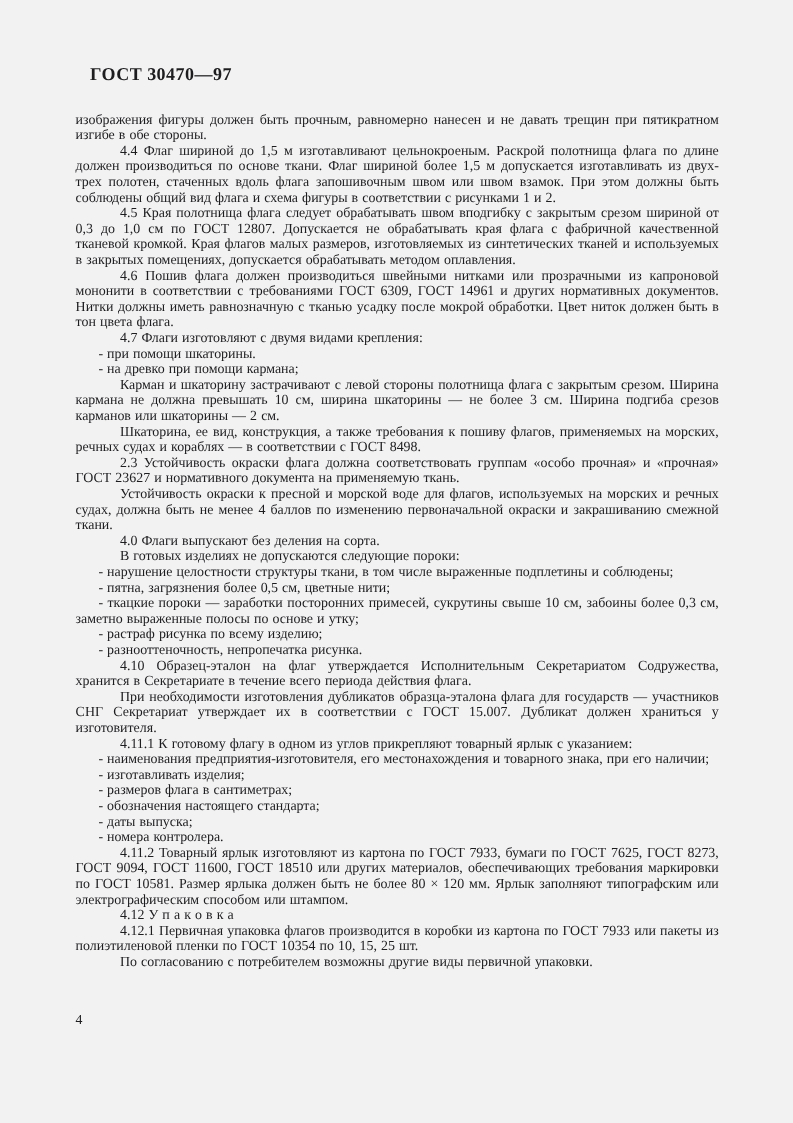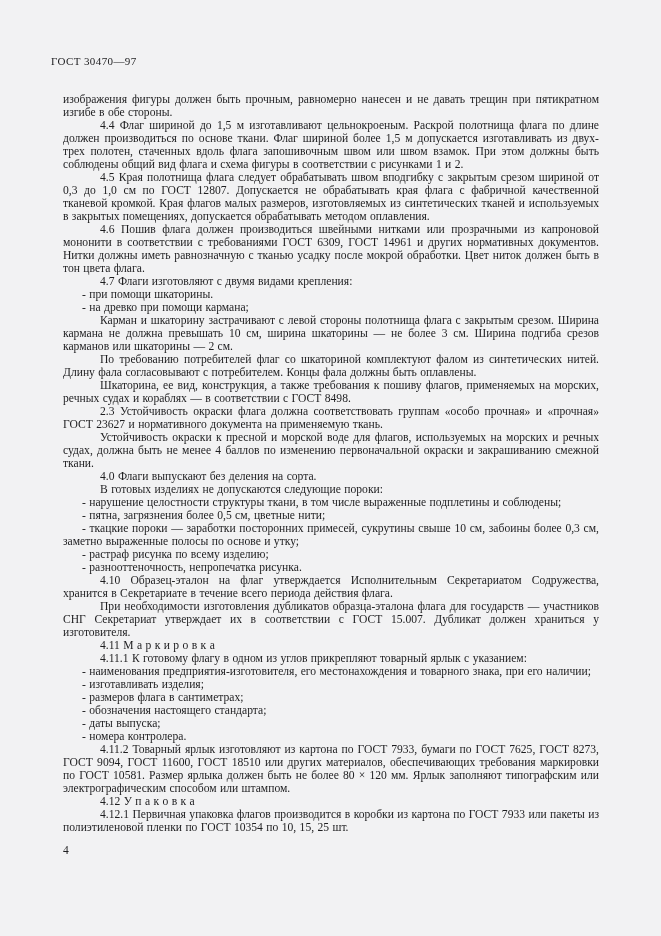--- a/index.html
+++ b/index.html
@@ -11,24 +11,24 @@
     position: relative;
     width: 661px;
     height: 936px;
     background: #f2f2f3;
     overflow: hidden;
     font-family: "Liberation Serif", "DejaVu Serif", serif;
     color: #1d1d1f;
   }
   .doc-header {
     position: absolute;
-    left: 51px;
+    left: 75px;
     top: 55px;
-    font-size: 11px;
-    font-weight: normal;
+    font-size: 15px;
+    font-weight: bold;
     letter-spacing: 0.4px;
     white-space: nowrap;
   }
   .doc-body {
     position: absolute;
     left: 63px;
     top: 93px;
     width: 536px;
     font-size: 11.6px;
     line-height: 13px;
@@ -57,40 +57,39 @@
 
   <div class="doc-body" id="doc-body">
       <p class="flush">изображения фигуры должен быть прочным, равномерно нанесен и не давать трещин при пятикратном изгибе в обе стороны.</p>
       <p class="indent">4.4 Флаг шириной до 1,5 м изготавливают цельнокроеным. Раскрой полотнища флага по длине должен производиться по основе ткани. Флаг шириной более 1,5 м допускается изготавливать из двух-трех полотен, стаченных вдоль флага запошивочным швом или швом взамок. При этом должны быть соблюдены общий вид флага и схема фигуры в соответствии с рисунками 1 и 2.</p>
       <p class="indent">4.5 Края полотнища флага следует обрабатывать швом вподгибку с закрытым срезом шириной от 0,3 до 1,0 см по ГОСТ 12807. Допускается не обрабатывать края флага с фабричной качественной тканевой кромкой. Края флагов малых размеров, изготовляемых из синтетических тканей и используемых в закрытых помещениях, допускается обрабатывать методом оплавления.</p>
       <p class="indent">4.6 Пошив флага должен производиться швейными нитками или прозрачными из капроновой мононити в соответствии с требованиями ГОСТ 6309, ГОСТ 14961 и других нормативных документов. Нитки должны иметь равнозначную с тканью усадку после мокрой обработки. Цвет ниток должен быть в тон цвета флага.</p>
       <p class="indent">4.7 Флаги изготовляют с двумя видами крепления:</p>
       <p class="dash">- при помощи шкаторины.</p>
       <p class="dash">- на древко при помощи кармана;</p>
       <p class="indent">Карман и шкаторину застрачивают с левой стороны полотнища флага с закрытым срезом. Ширина кармана не должна превышать 10 см, ширина шкаторины — не более 3 см. Ширина подгиба срезов карманов или шкаторины — 2 см.</p>
-      <p class="indent">По требованию потребителей флаг со шкаториной комплектуют фалом из синтетических нитей. Длину фала согласовывают с потребителем. Концы фала должны быть оплавлены.</p>
       <p class="indent">Шкаторина, ее вид, конструкция, а также требования к пошиву флагов, применяемых на морских, речных судах и кораблях — в соответствии с ГОСТ 8498.</p>
       <p class="indent">2.3 Устойчивость окраски флага должна соответствовать группам «особо прочная» и «прочная» ГОСТ 23627 и нормативного документа на применяемую ткань.</p>
       <p class="indent">Устойчивость окраски к пресной и морской воде для флагов, используемых на морских и речных судах, должна быть не менее 4 баллов по изменению первоначальной окраски и закрашиванию смежной ткани.</p>
       <p class="indent">4.0 Флаги выпускают без деления на сорта.</p>
       <p class="indent">В готовых изделиях не допускаются следующие пороки:</p>
       <p class="dash">- нарушение целостности структуры ткани, в том числе выраженные подплетины и соблюдены;</p>
       <p class="dash">- пятна, загрязнения более 0,5 см, цветные нити;</p>
       <p class="dash">- ткацкие пороки — заработки посторонних примесей, сукрутины свыше 10 см, забоины более 0,3 см, заметно выраженные полосы по основе и утку;</p>
       <p class="dash">- растраф рисунка по всему изделию;</p>
       <p class="dash">- разнооттеночность, непропечатка рисунка.</p>
       <p class="indent">4.10 Образец-эталон на флаг утверждается Исполнительным Секретариатом Содружества, хранится в Секретариате в течение всего периода действия флага.</p>
       <p class="indent">При необходимости изготовления дубликатов образца-эталона флага для государств — участников СНГ Секретариат утверждает их в соответствии с ГОСТ 15.007. Дубликат должен храниться у изготовителя.</p>
-      <p class="indent">4.11 М а р к и р о в к а</p>
       <p class="indent">4.11.1 К готовому флагу в одном из углов прикрепляют товарный ярлык с указанием:</p>
       <p class="dash">- наименования предприятия-изготовителя, его местонахождения и товарного знака, при его наличии;</p>
       <p class="dash">- изготавливать изделия;</p>
       <p class="dash">- размеров флага в сантиметрах;</p>
       <p class="dash">- обозначения настоящего стандарта;</p>
       <p class="dash">- даты выпуска;</p>
       <p class="dash">- номера контролера.</p>
       <p class="indent">4.11.2 Товарный ярлык изготовляют из картона по ГОСТ 7933, бумаги по ГОСТ 7625, ГОСТ 8273, ГОСТ 9094, ГОСТ 11600, ГОСТ 18510 или других материалов, обеспечивающих требования маркировки по ГОСТ 10581. Размер ярлыка должен быть не более 80 × 120 мм. Ярлык заполняют типографским или электрографическим способом или штампом.</p>
       <p class="indent">4.12 У п а к о в к а</p>
       <p class="indent">4.12.1 Первичная упаковка флагов производится в коробки из картона по ГОСТ 7933 или пакеты из полиэтиленовой пленки по ГОСТ 10354 по 10, 15, 25 шт.</p>
+      <p class="indent">По согласованию с потребителем возможны другие виды первичной упаковки.</p>
     </div>
 
   <div class="page-number">4</div>
 </div>
 
 </body></html>

